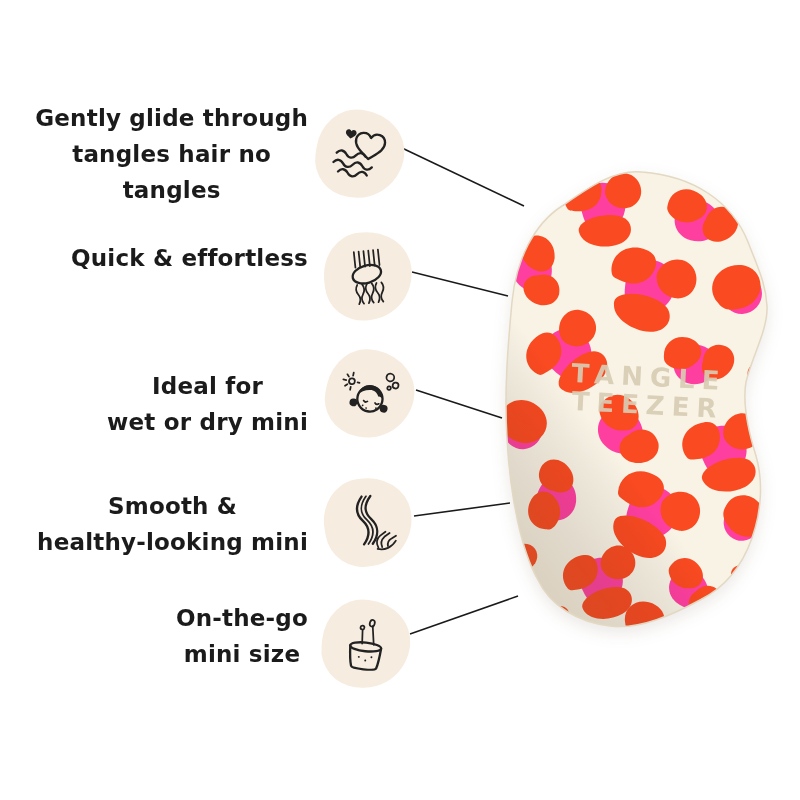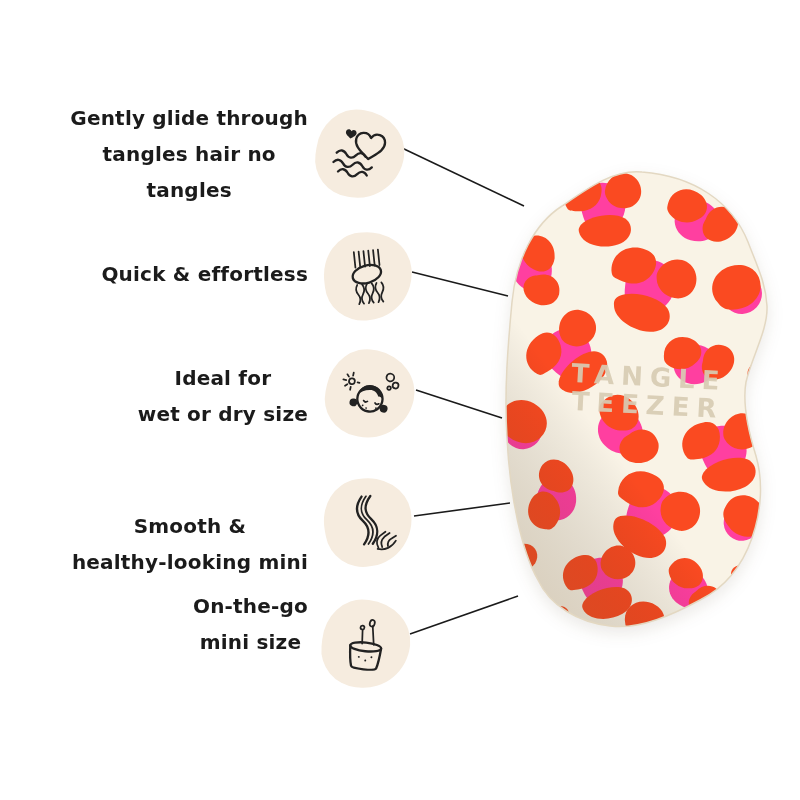--- a/index.html
+++ b/index.html
@@ -3,28 +3,28 @@
 <meta charset="utf-8">
 <style>
   html,body{margin:0;padding:0;background:#fff;}
   .canvas{
     position:relative;width:800px;height:800px;background:#fff;overflow:hidden;
     font-family:"DejaVu Sans","Liberation Sans",sans-serif;
   }
   .connectors{position:absolute;left:0;top:0;width:800px;height:800px;pointer-events:none;}
   .feature-text{
     position:absolute;right:492px;text-align:center;color:#1b1b1b;
-    font-size:20px;font-weight:600;line-height:36px;letter-spacing:.2px;white-space:nowrap;
+    font-size:23px;font-weight:600;line-height:36px;letter-spacing:.2px;white-space:nowrap;
   }
   .feature-text div{display:block;}
   #f1-text{top:100px}
-  #f2-text{top:256px}
-  #f3-text{top:360px}
-  #f4-text{top:508px}
-  #f5-text{top:588px}
+  #f2-text{top:240px}
+  #f3-text{top:368px}
+  #f4-text{top:488px}
+  #f5-text{top:600px}
   .icon-blob{
     position:absolute;width:88px;height:88px;background:#F6ECDF;
     border-radius:46% 54% 55% 45% / 52% 48% 56% 44%;
     display:flex;align-items:center;justify-content:center;
   }
   #f1-icon{left:316px;top:110px;transform:rotate(8deg)}
   #f2-icon{left:324px;top:232px;transform:rotate(-6deg)}
   #f3-icon{left:326px;top:350px;transform:rotate(12deg)}
   #f4-icon{left:324px;top:478px;transform:rotate(-10deg)}
   #f5-icon{left:322px;top:600px;transform:rotate(6deg)}
@@ -80,21 +80,21 @@
       <path class="ict" d="M25,40 c2,3 2,7 0,10 c-2,3 -2,7 0,10"></path>
       <path class="ict" d="M30,40 c-2,3 -2,7 0,10 c2,3 2,7 0,10"></path>
       <path class="ict" d="M35,40 c2,3 2,7 0,10 c-2,3 -2,7 0,10"></path>
       <path class="ict" d="M40,40 c-2,3 -2,7 0,10 c2,3 2,7 0,10"></path>
       <path class="ict" d="M45,40 c2,3 2,7 0,10 c-2,3 -2,7 0,10"></path>
     </svg>
   </div>
 
   <div class="feature-text" id="f3-text">
     <div>Ideal for</div>
-    <div>wet or dry size</div>
+    <div>wet or dry mini</div>
   </div>
   <div class="icon-blob" id="f3-icon">
     <svg width="62" height="62" viewBox="0 0 64 64">
       <circle class="ic" cx="33" cy="37" r="13"></circle>
       <path class="icf" d="M20,35 c1,-9 8,-13 14,-12 c6,1 11,5 12,12 c-2,-2 -4,-3 -5,-2 c-2,-4 -6,-6 -10,-5 c-5,1 -9,4 -11,7 Z"></path>
       <circle class="icf" cx="17" cy="44" r="4"></circle>
       <circle class="icf" cx="49" cy="44" r="4"></circle>
       <path class="ict" d="M27,40 q2,2 4,0 M39,40 q2,2 4,0"></path>
       <circle class="icf" cx="27" cy="45" r="0.9"></circle>
       <circle class="icf" cx="31" cy="47" r="0.9"></circle>

